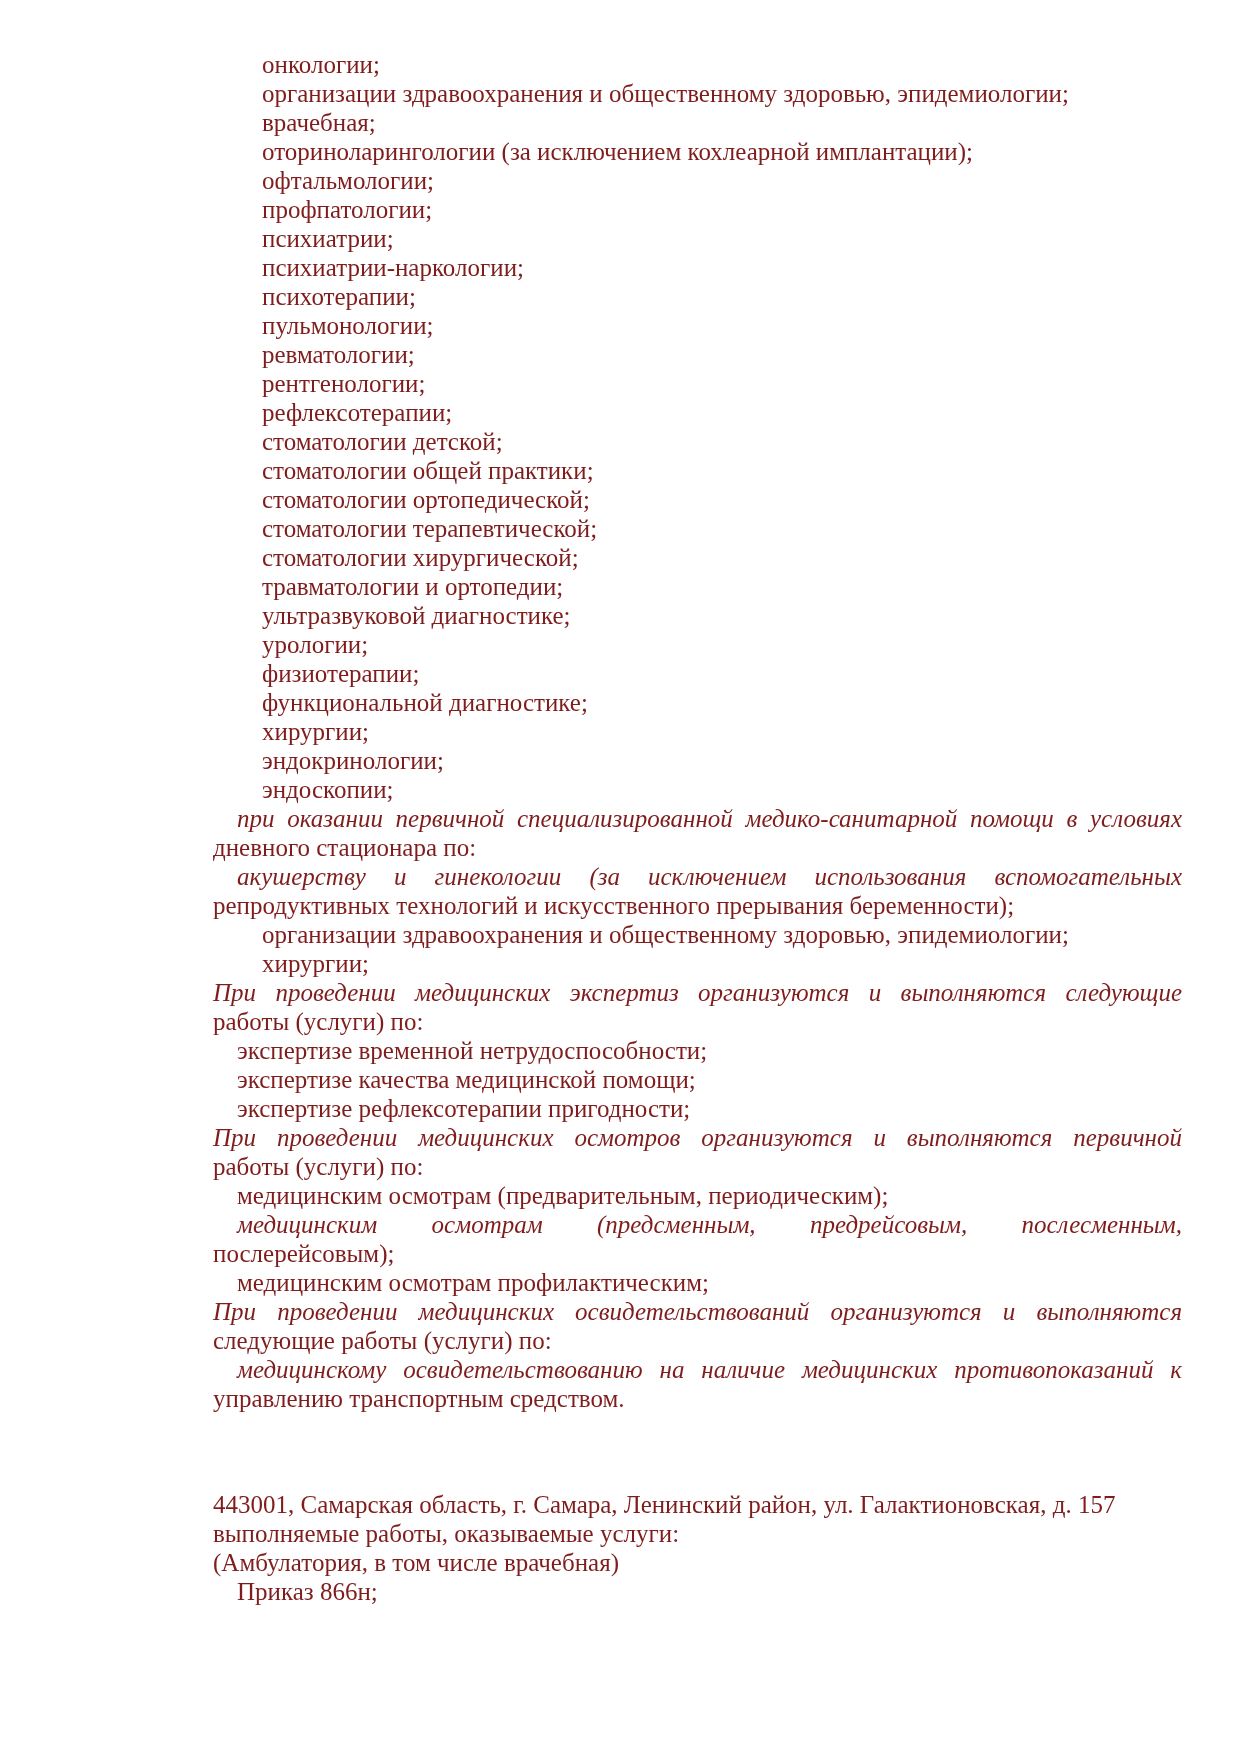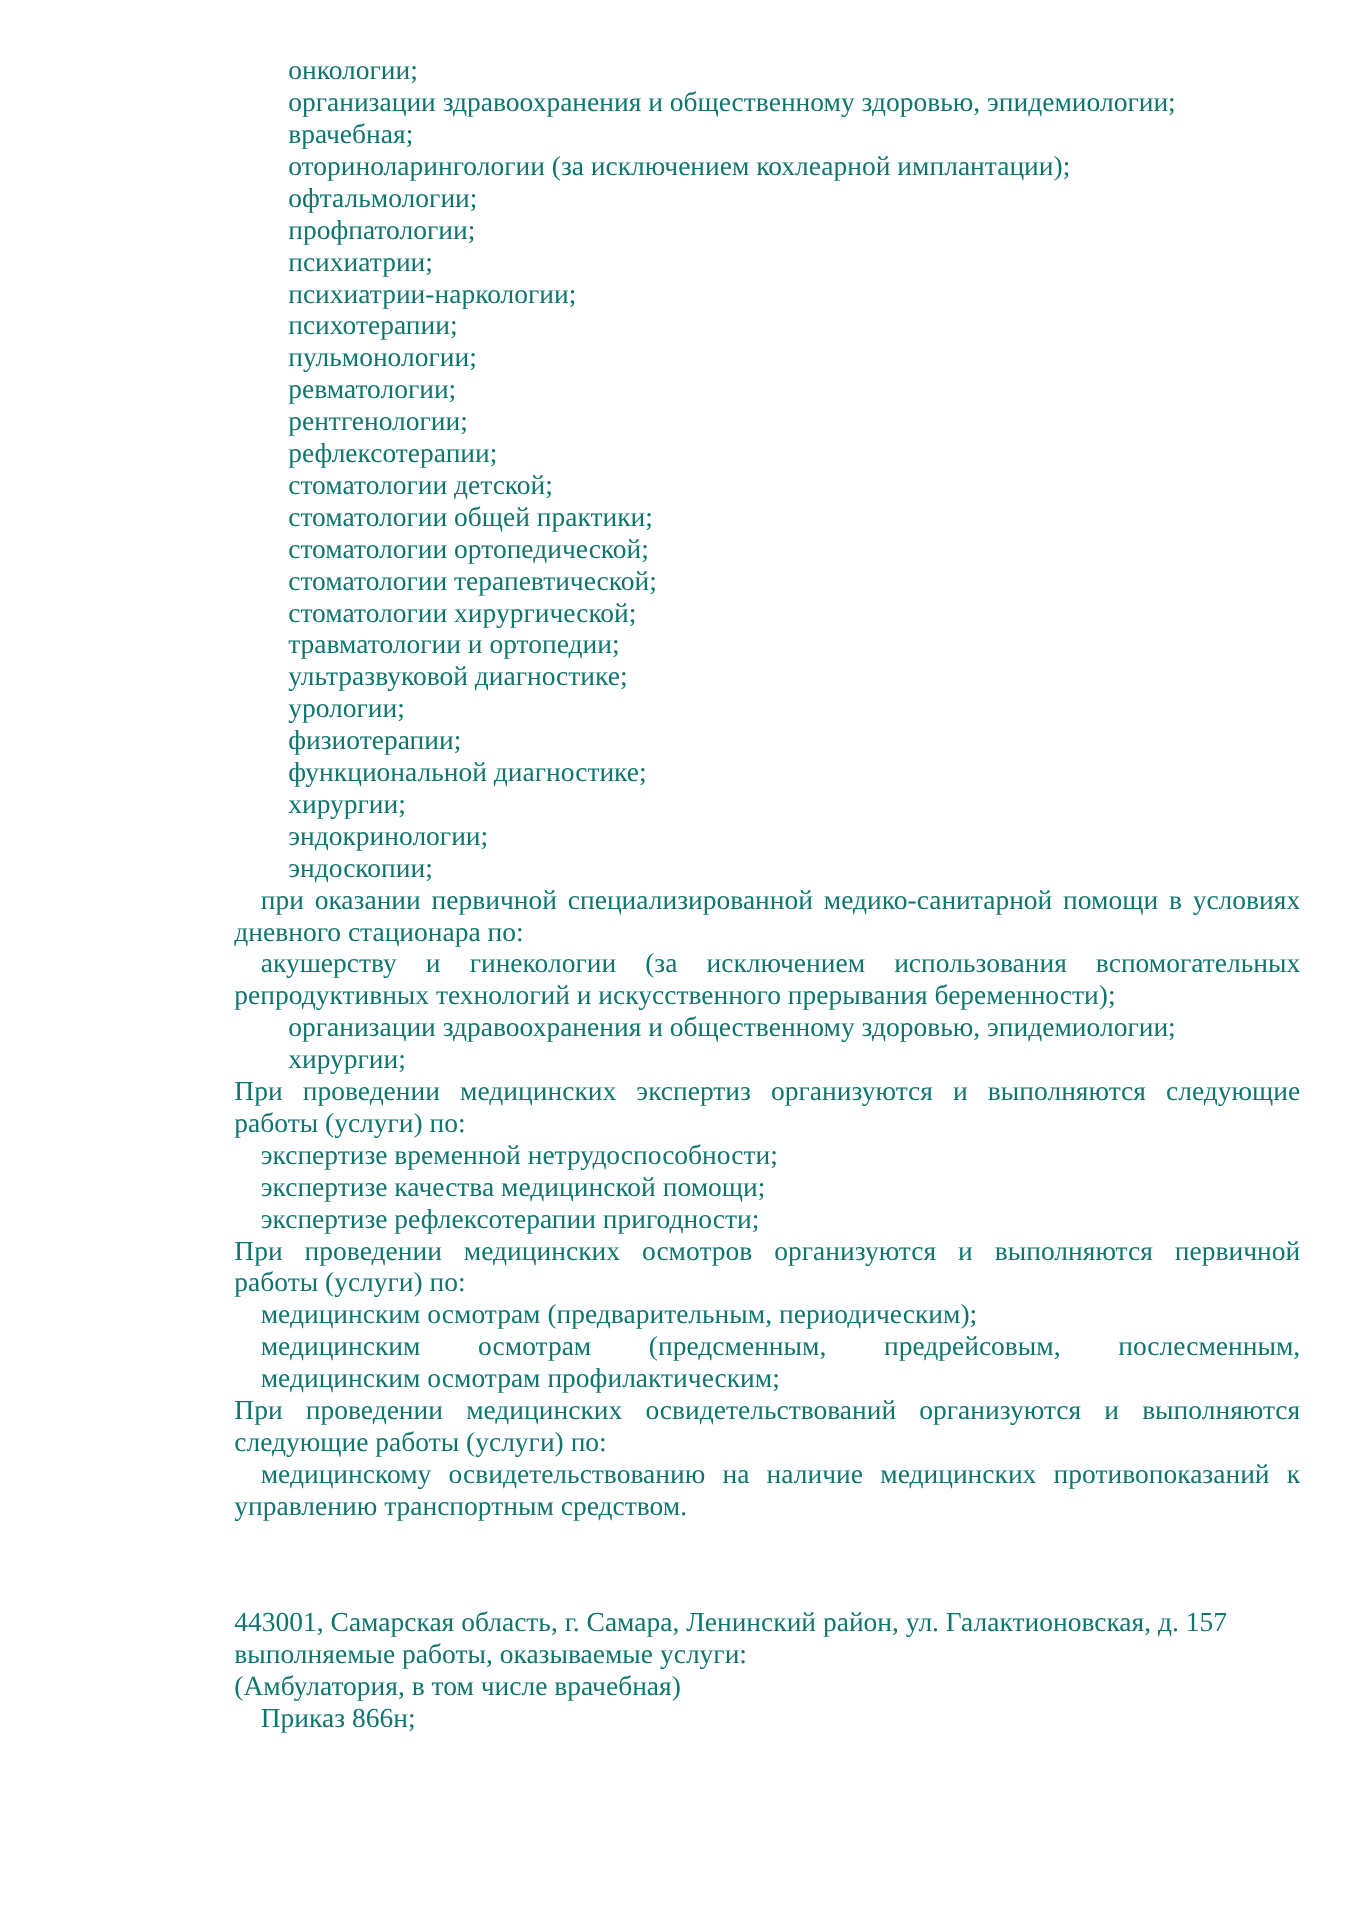--- a/index.html
+++ b/index.html
@@ -15,32 +15,33 @@
     overflow: hidden;
   }
   .doc {
     position: absolute;
     left: 213px;
     top: 50px;
     width: 969px;
     font-family: "Liberation Serif", "DejaVu Serif", serif;
     font-size: 25px;
     line-height: 29px;
-    color: #0f766e;
+    color: #7f1d1d;
     -webkit-font-smoothing: antialiased;
   }
   .line {
     min-height: 29px;
   }
   .ind0 { padding-left: 0; }
   .ind1 { padding-left: 24px; }
   .ind2 { padding-left: 49px; }
   .just {
     text-align: justify;
     text-align-last: justify;
+    font-style: italic;
   }
   .gap { margin-top: 77px; }
 </style>
 </head>
 <body>
 
 <div class="page">
   <div class="doc">
       <div class="line ind2">онкологии;</div>
       <div class="line ind2">организации здравоохранения и общественному здоровью, эпидемиологии;</div>
@@ -76,20 +77,21 @@
       <div class="line ind2">хирургии;</div>
       <div class="line ind0 just">При проведении медицинских экспертиз организуются и выполняются следующие</div>
       <div class="line ind0">работы (услуги) по:</div>
       <div class="line ind1">экспертизе временной нетрудоспособности;</div>
       <div class="line ind1">экспертизе качества медицинской помощи;</div>
       <div class="line ind1">экспертизе рефлексотерапии пригодности;</div>
       <div class="line ind0 just">При проведении медицинских осмотров организуются и выполняются первичной</div>
       <div class="line ind0">работы (услуги) по:</div>
       <div class="line ind1">медицинским осмотрам (предварительным, периодическим);</div>
       <div class="line ind1 just">медицинским осмотрам (предсменным, предрейсовым, послесменным,</div>
+      <div class="line ind0">послерейсовым);</div>
       <div class="line ind1">медицинским осмотрам профилактическим;</div>
       <div class="line ind0 just">При проведении медицинских освидетельствований организуются и выполняются</div>
       <div class="line ind0">следующие работы (услуги) по:</div>
       <div class="line ind1 just">медицинскому освидетельствованию на наличие медицинских противопоказаний к</div>
       <div class="line ind0">управлению транспортным средством.</div>
       <div class="line ind0 gap">443001, Самарская область, г. Самара, Ленинский район, ул. Галактионовская, д. 157</div>
       <div class="line ind0">выполняемые работы, оказываемые услуги:</div>
       <div class="line ind0">(Амбулатория, в том числе врачебная)</div>
       <div class="line ind1">Приказ 866н;</div>
     </div>

